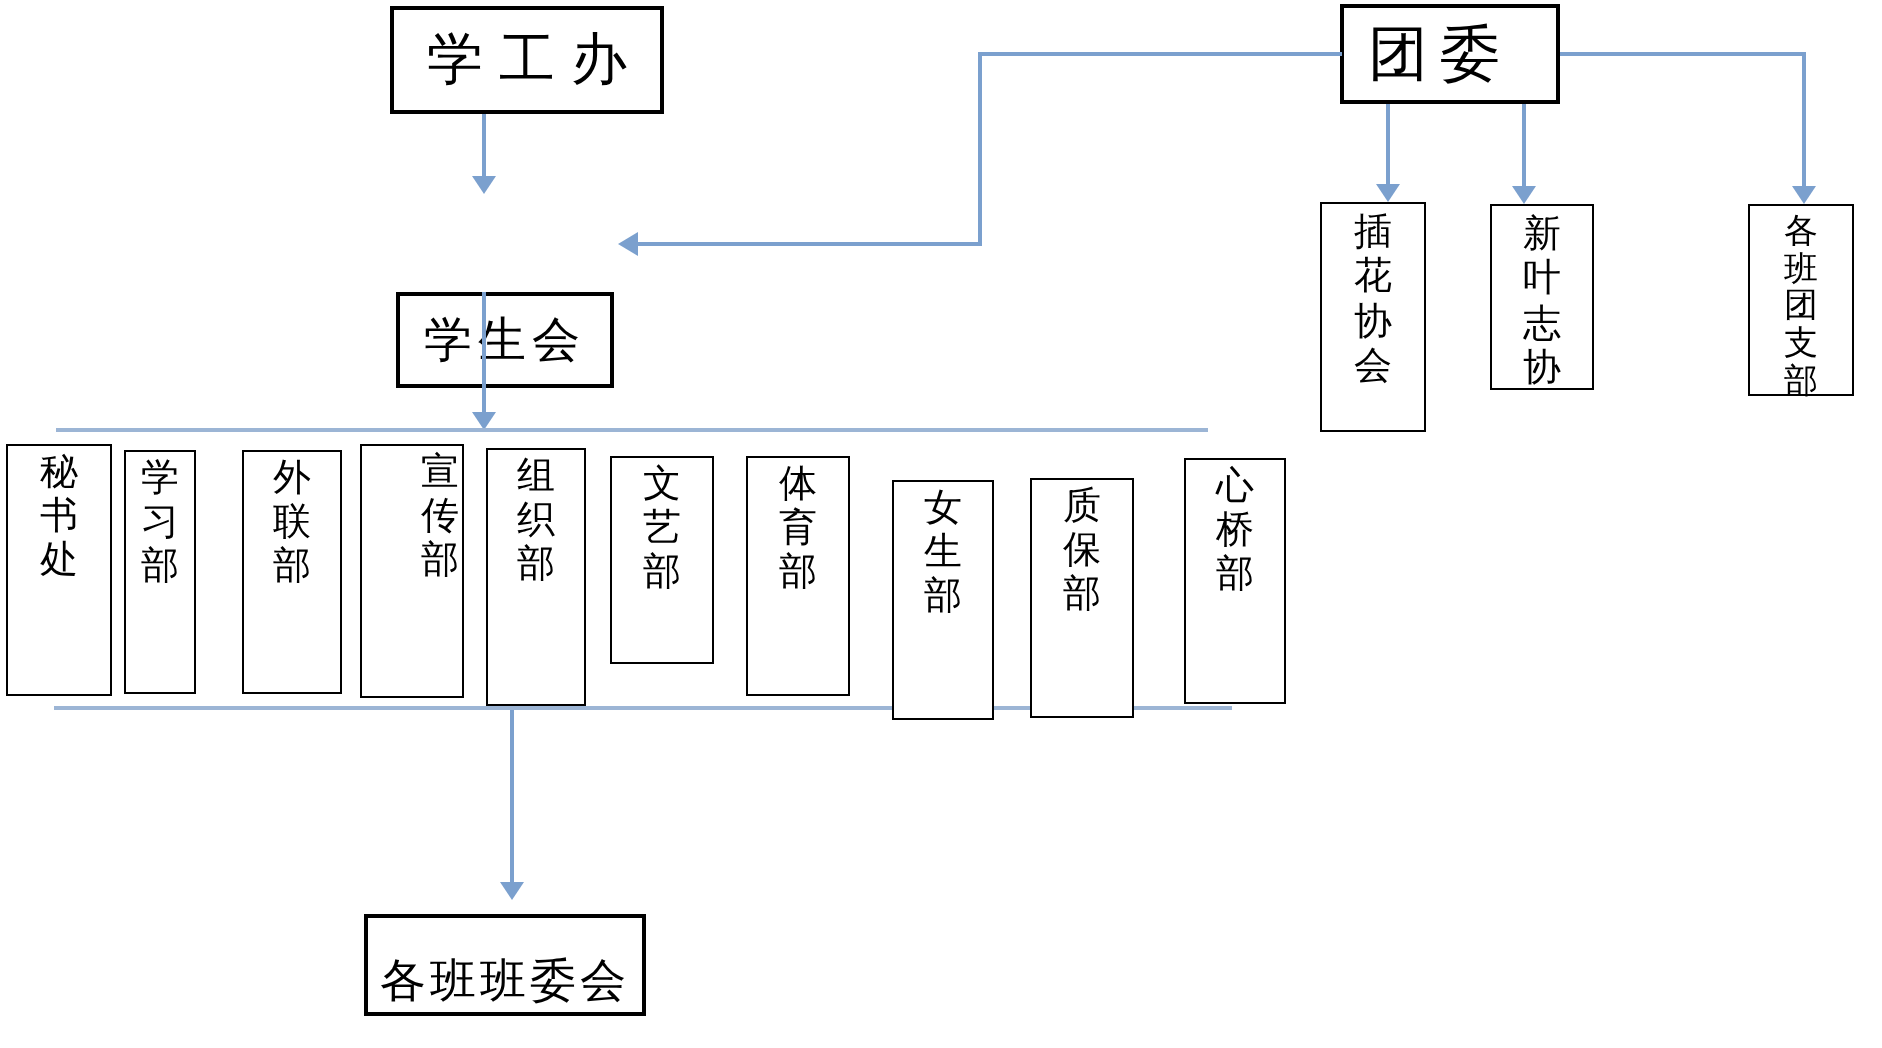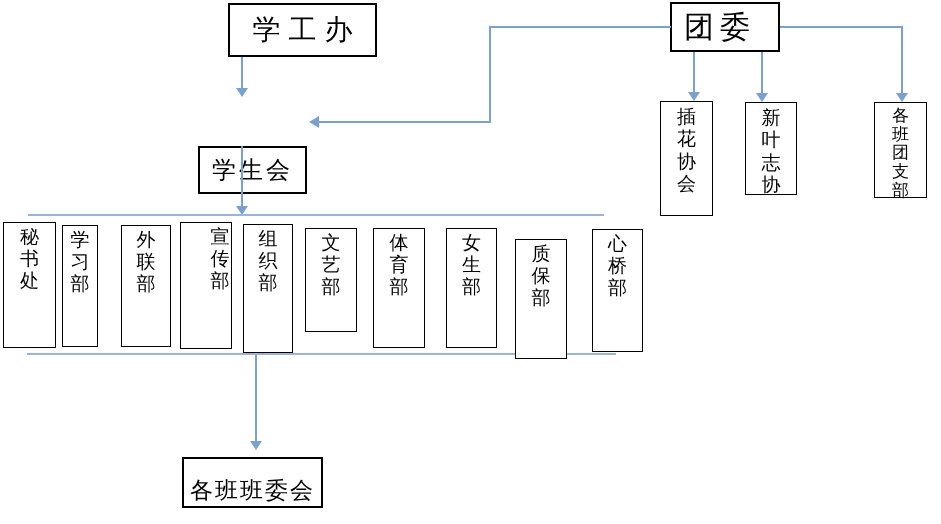--- a/index.html
+++ b/index.html
@@ -85,21 +85,21 @@
   .t-xgb { font-size: 28px; letter-spacing: 8px; text-indent: 8px; }
   .t-xsh { font-size: 24px; letter-spacing: 3px; margin-top: 48px; }
   .t-tw  { font-size: 30px; letter-spacing: 6px; justify-content: flex-start; padding-left: 12px; }
   .t-bwh { font-size: 23px; letter-spacing: 2px; align-items: flex-end; }
 </style>
 </head>
 <body>
 
 <div class="canvas">
 
-  <div class="hbox t-xgb" style="left:195px; top:3px; width:149px; height:54px;margin-left:33px;">
+  <div class="hbox t-xgb" style="left:195px; top:3px; width:137px; height:54px;">
     <span>学工办</span>
   </div>
 
   <div class="hbox t-xsh" style="left:198px; top:98px; width:109px; height:48px;">
     <span>学生会</span>
   </div>
 
   <div class="hbox t-tw" style="left:670px; top:2px; width:110px; height:50px;">
     <span>团委</span>
   </div>
@@ -152,21 +152,21 @@
   </div>
   <div class="vbox" style="left:243px; top:224px; width:50px; height:129px;">
     <div class="vtext">组织部</div>
   </div>
   <div class="vbox" style="left:305px; top:228px; width:52px; height:104px;">
     <div class="vtext">文艺部</div>
   </div>
   <div class="vbox" style="left:373px; top:228px; width:52px; height:120px;">
     <div class="vtext">体育部</div>
   </div>
-  <div class="vbox" style="left:446px; top:228px; width:51px; height:120px;">
+  <div class="vbox" style="left:446px; top:240px; width:51px; height:120px;">
     <div class="vtext">女生部</div>
   </div>
   <div class="vbox" style="left:515px; top:228px; width:52px; height:120px;margin-top:11px;">
     <div class="vtext">质保部</div>
   </div>
   <div class="vbox" style="left:592px; top:229px; width:51px; height:123px;">
     <div class="vtext">心桥部</div>
   </div>
 
   <div class="seg" style="left:255px; top:355px; width:2px; height:86px;"></div>

